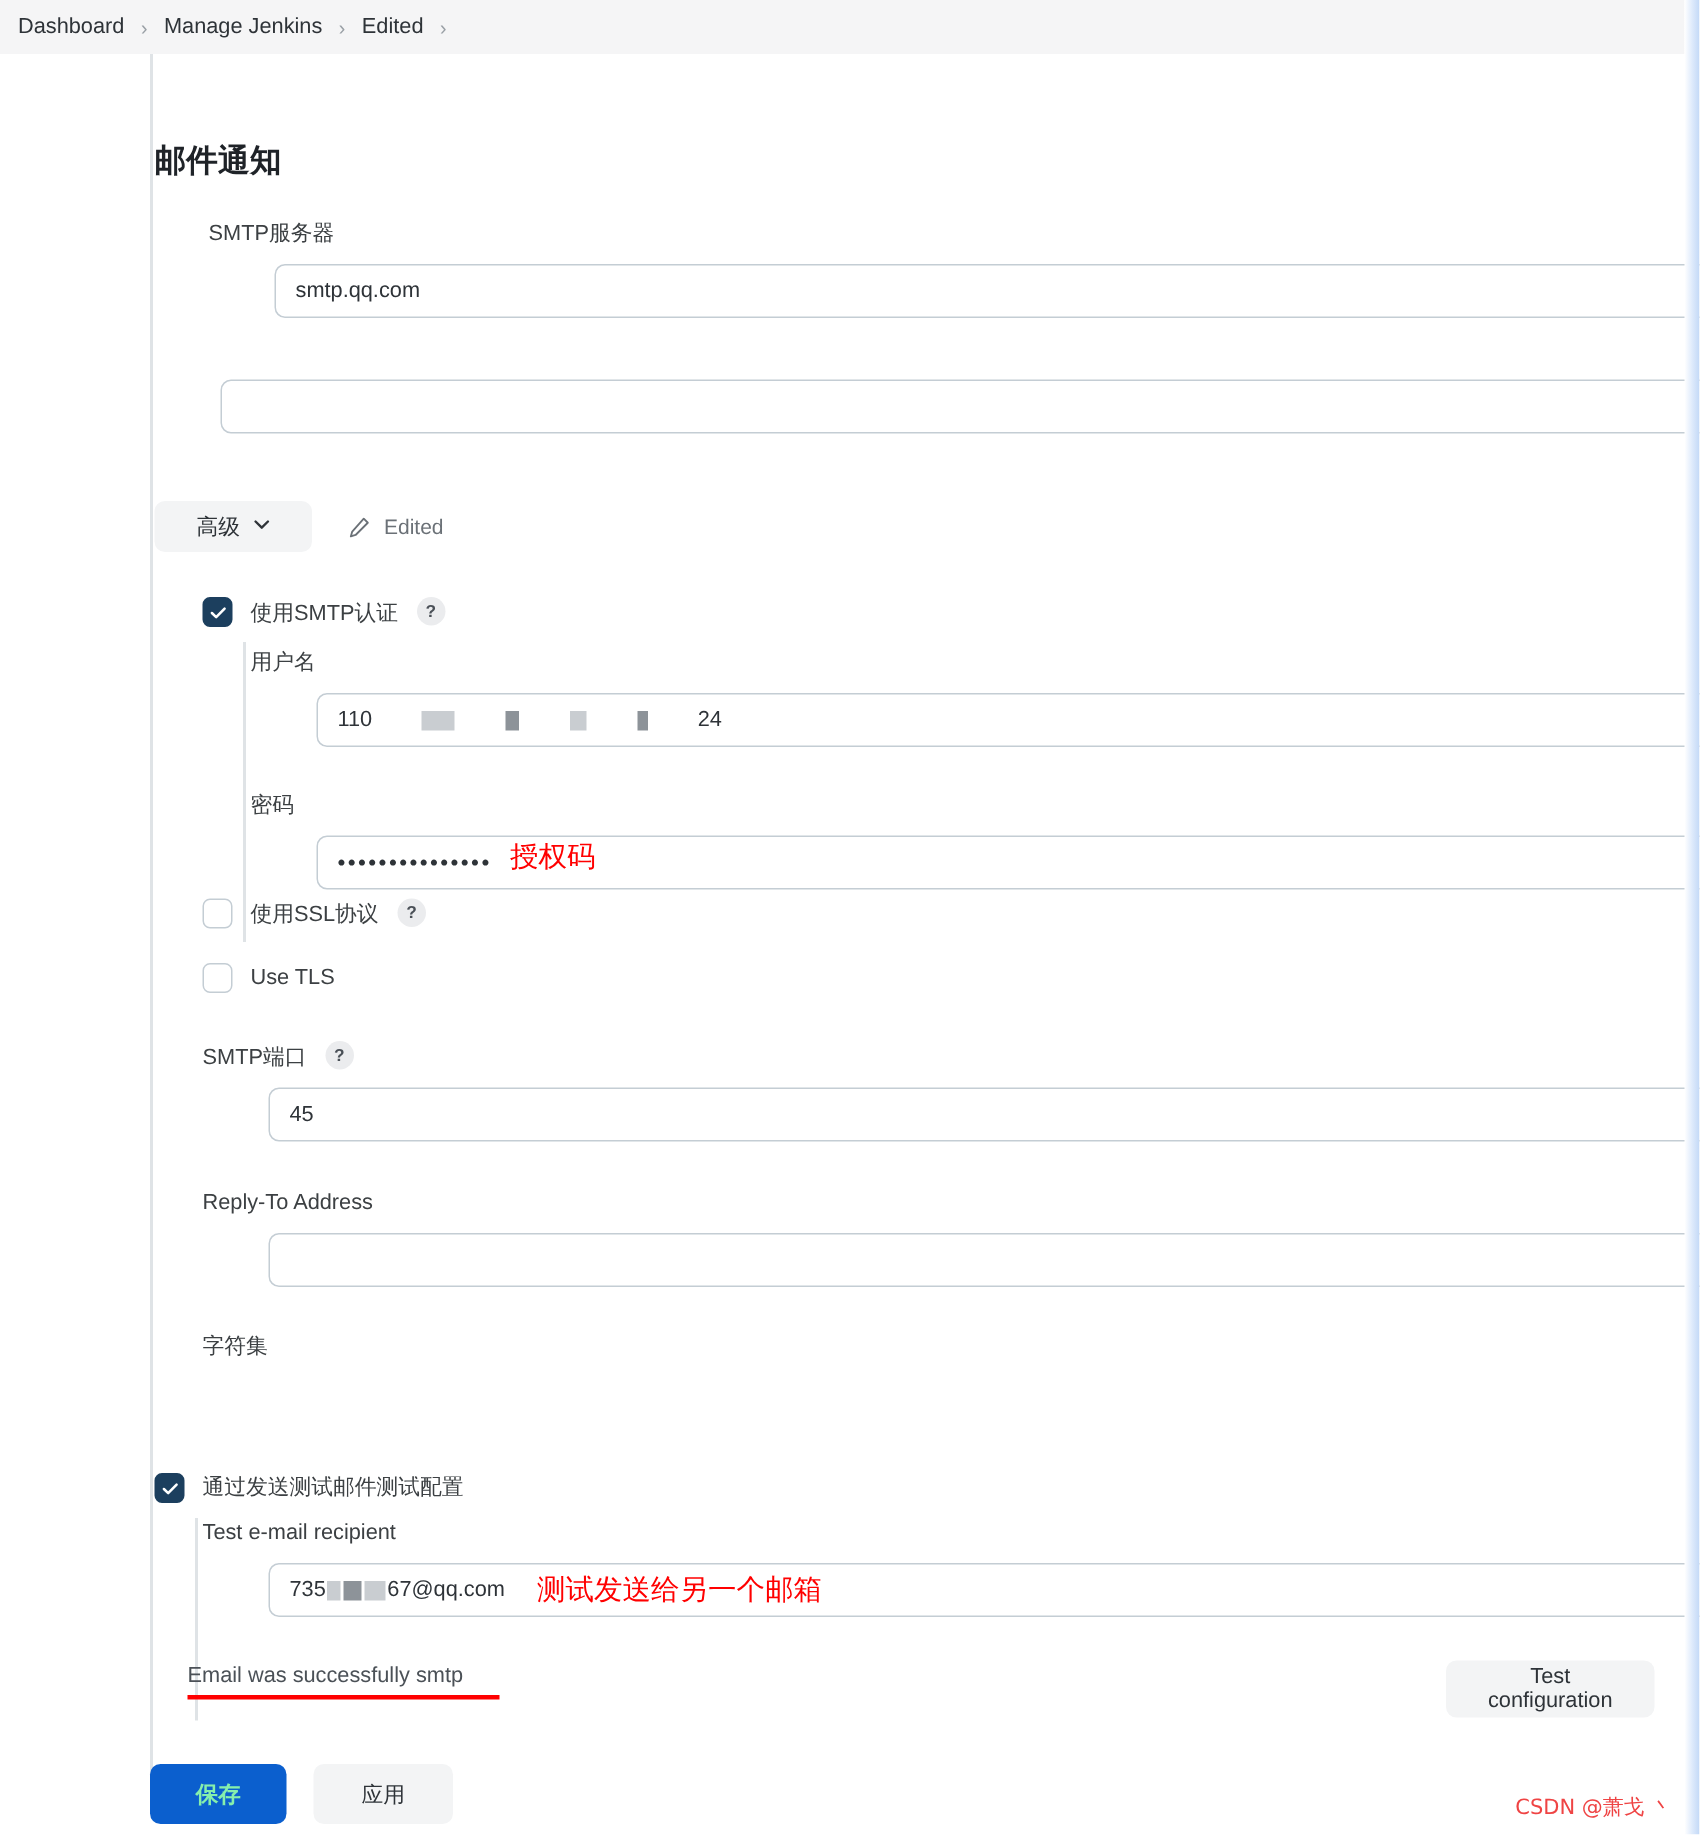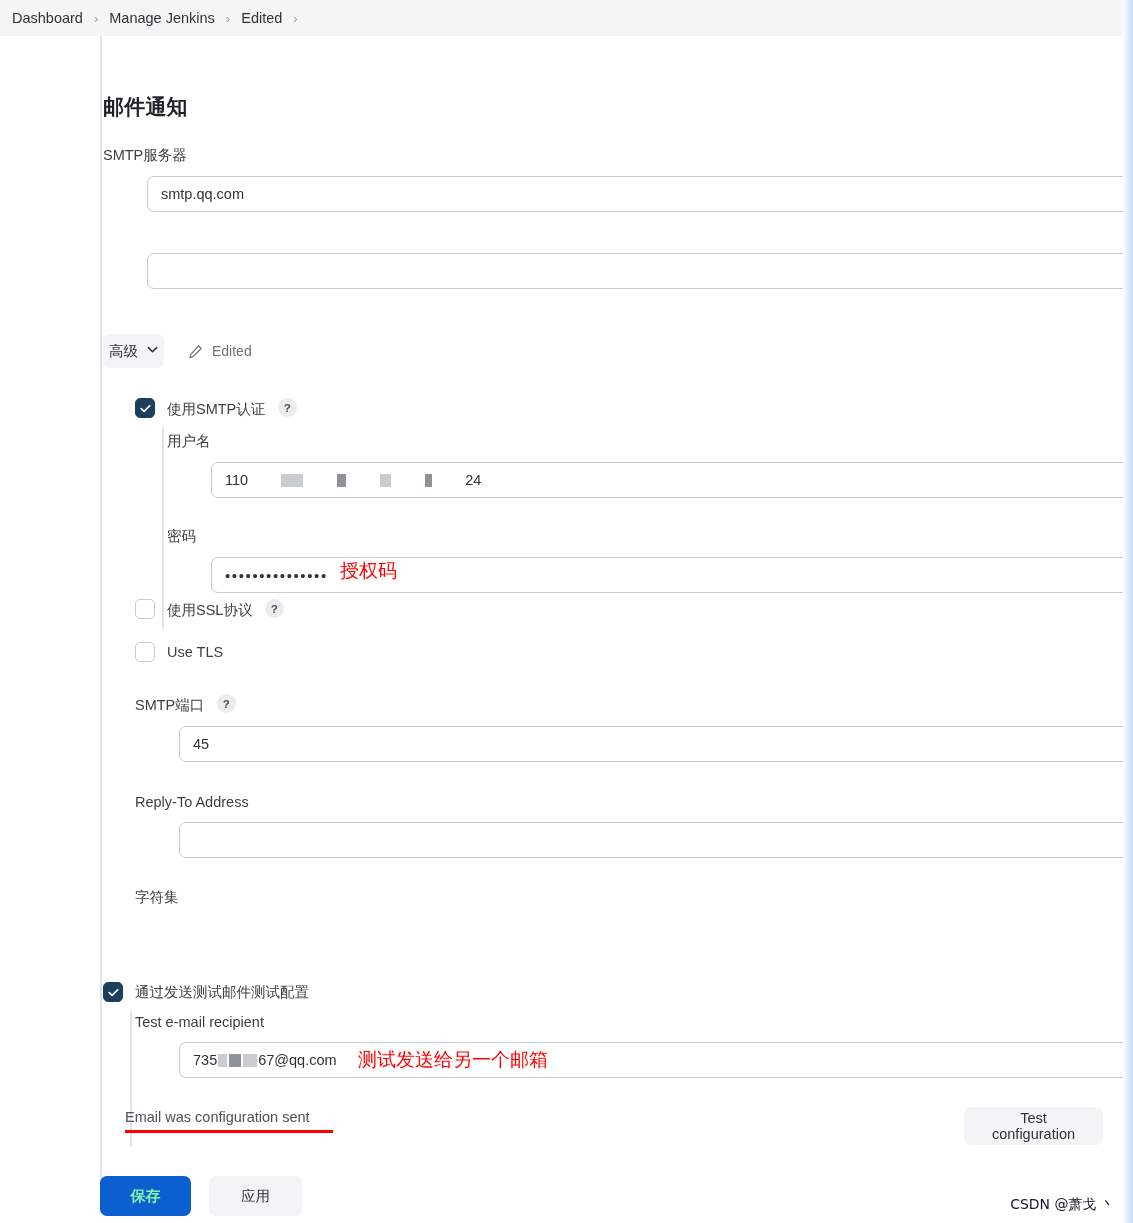--- a/index.html
+++ b/index.html
@@ -76,21 +76,21 @@
   }
   .redact.dark { background: #8d9399; }
 
   
   .dots { letter-spacing: 1.6px; font-size: 15px; color:#2e3338; }
 
   
   .adv-btn {
     display: inline-flex; align-items: center; gap: 9px;
     background: #f3f4f5; border: none; border-radius: 7px;
-    height: 34px; padding: 0 6px;
+    height: 34px; padding: 0 28px;
     font-size: 14.5px; color: #2e3338; cursor: pointer;
     font-family: inherit;
   }
   .chev { width: 11px; height: 11px; position: relative; top: -2px; }
   .chev svg { display: block; }
 
   .edited {
     display: inline-flex; align-items: center; gap: 9px;
     font-size: 14px; color: #6b7177; margin-left: 24px;
   }
@@ -132,21 +132,21 @@
     font-family: inherit; height: 38px; padding: 0 18px;
   }
   .btn-blue {
     background: #0b5fce; border: none; border-radius: 7px;
     font-size: 15px; color: #86efac; font-weight: 700; cursor: pointer;
     font-family: inherit; height: 40px; padding: 0 28px;
   }
 
   .watermark {
     position: absolute; right: 18px; bottom: 9px;
-    font-size: 14px; color: #0f172a;
+    font-size: 14px; color: #ef4444;
     font-family: "DejaVu Sans", "Liberation Sans", sans-serif;
     white-space: nowrap;
   }
 
   
   .abs { position: absolute; }
 </style>
 </head>
 <body>
 
@@ -162,21 +162,21 @@
   </div>
 
   <div class="content">
 
     <div class="rail abs" style="left:100px; top:0px; height:1152px;"></div>
 
     <div class="form-area">
 
       <h1 class="section-title">邮件通知</h1>
 
-      <div class="abs" style="left:0px; top:110px; width:995px;">
+      <div class="abs" style="left:0px; top:110px; width:995px;padding-left:36px;">
         <div class="lbl">SMTP服务器</div>
         <div class="input" style="margin-top:11px; width:995px;">smtp.qq.com</div>
       </div>
 
       <div class="abs" style="left:0px; top:206px; width:995px;">
         <div class="input" style="margin-top:11px; width:995px;"></div>
       </div>
 
       <div class="abs" style="left:0px; top:298px; display:flex; align-items:center;">
         <button class="adv-btn">
@@ -283,21 +283,21 @@
           <span>735</span>
             <span class="redact" style="width:9px;"></span>
             <span class="redact dark" style="width:12px;"></span>
             <span class="redact" style="width:14px;"></span>
             <span>67@qq.com</span>
         </div>
       </div>
 
       <div class="annot-red" style="left:255px; top:1011px;">测试发送给另一个邮箱</div>
 
-      <div class="status-text abs" style="left:22px; top:1073px;">Email was configuration sent</div>
+      <div class="status-text abs" style="left:22px; top:1073px;">Email was successfully smtp</div>
       <div class="annot-underline" style="left:22px; top:1094px; width:208px;"></div>
 
       <button class="btn-gray abs" style="left:861px; top:1071px;">Test configuration</button>
 
       <button class="btn-blue abs" style="left:-3px; top:1140px; width:91px;">保存</button>
       <button class="btn-gray abs" style="left:106px; top:1140px; width:93px; height:40px;">应用</button>
 
     </div>
   </div>
 

